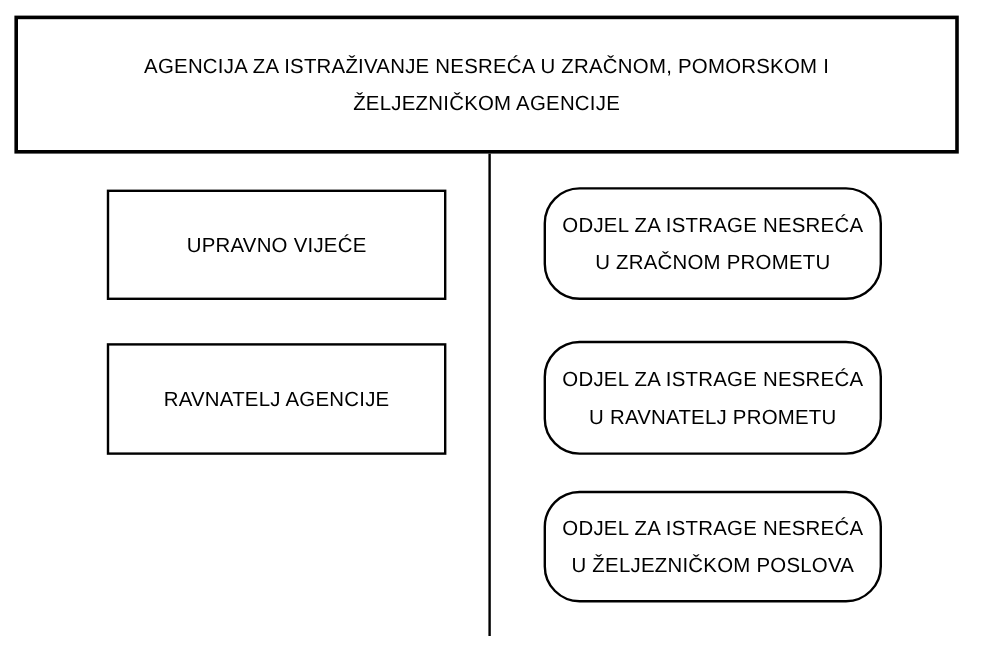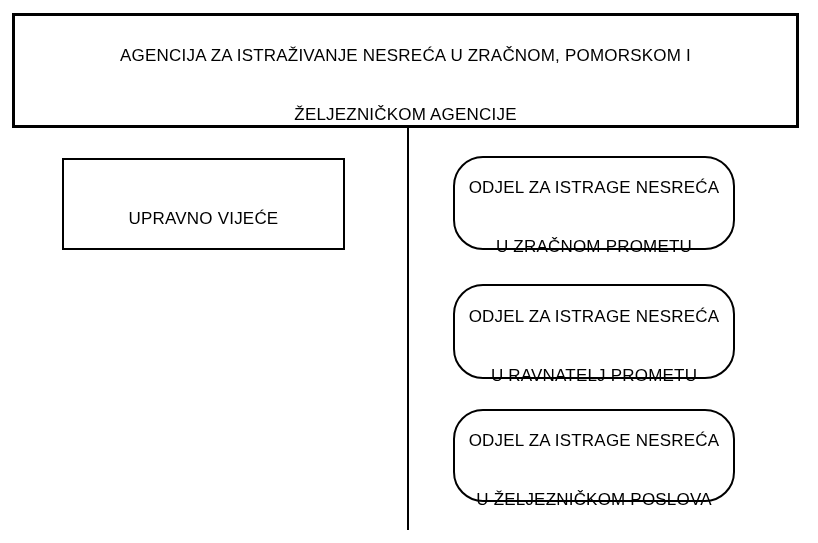--- a/index.html
+++ b/index.html
@@ -26,39 +26,38 @@
     align-items: center;
     justify-content: center;
     text-align: center;
     font-size: 17px;
     line-height: 31px;
     letter-spacing: 0.2px;
   }
   .box .line {
     display: block;
     white-space: nowrap;
-    margin-top: 28px;
   }
   .title-box {
     left: 12px;
     top: 13px;
     width: 787px;
     height: 115px;
     border-width: 3px;
     font-size: 17px;
   }
   .vline {
     position: absolute;
     left: 407px;
     top: 128px;
     width: 1.5px;
     height: 402px;
     background: #000000;
   }
-  .lb { left: 62px;  width: 283px; }
+  .lb { left: 89px;  width: 283px; }
   .rb { left: 453px; width: 282px; border-radius: 30px; }
   .lb1 { top: 158px; height: 92px; }
   .lb2 { top: 286px; height: 93px; }
   .lb3 { top: 410px; height: 93px; }
   .rb1 { top: 156px; height: 94px; }
   .rb2 { top: 284px; height: 95px; }
   .rb3 { top: 409px; height: 93px; }
 </style>
 </head>
 <body>
@@ -69,20 +68,23 @@
     <span class="line">AGENCIJA ZA ISTRAŽIVANJE NESREĆA U ZRAČNOM, POMORSKOM I</span>
     <span class="line">ŽELJEZNIČKOM AGENCIJE</span>
   </div>
 
   <div class="vline"></div>
 
   <div class="box lb lb1">
     <span class="line">UPRAVNO VIJEĆE</span>
   </div>
 
+  <div class="box lb lb2">
+    <span class="line">RAVNATELJ AGENCIJE</span>
+  </div>
 
 
   <div class="box rb rb1">
     <span class="line">ODJEL ZA ISTRAGE NESREĆA</span>
     <span class="line">U ZRAČNOM PROMETU</span>
   </div>
 
   <div class="box rb rb2">
     <span class="line">ODJEL ZA ISTRAGE NESREĆA</span>
     <span class="line">U RAVNATELJ PROMETU</span>

